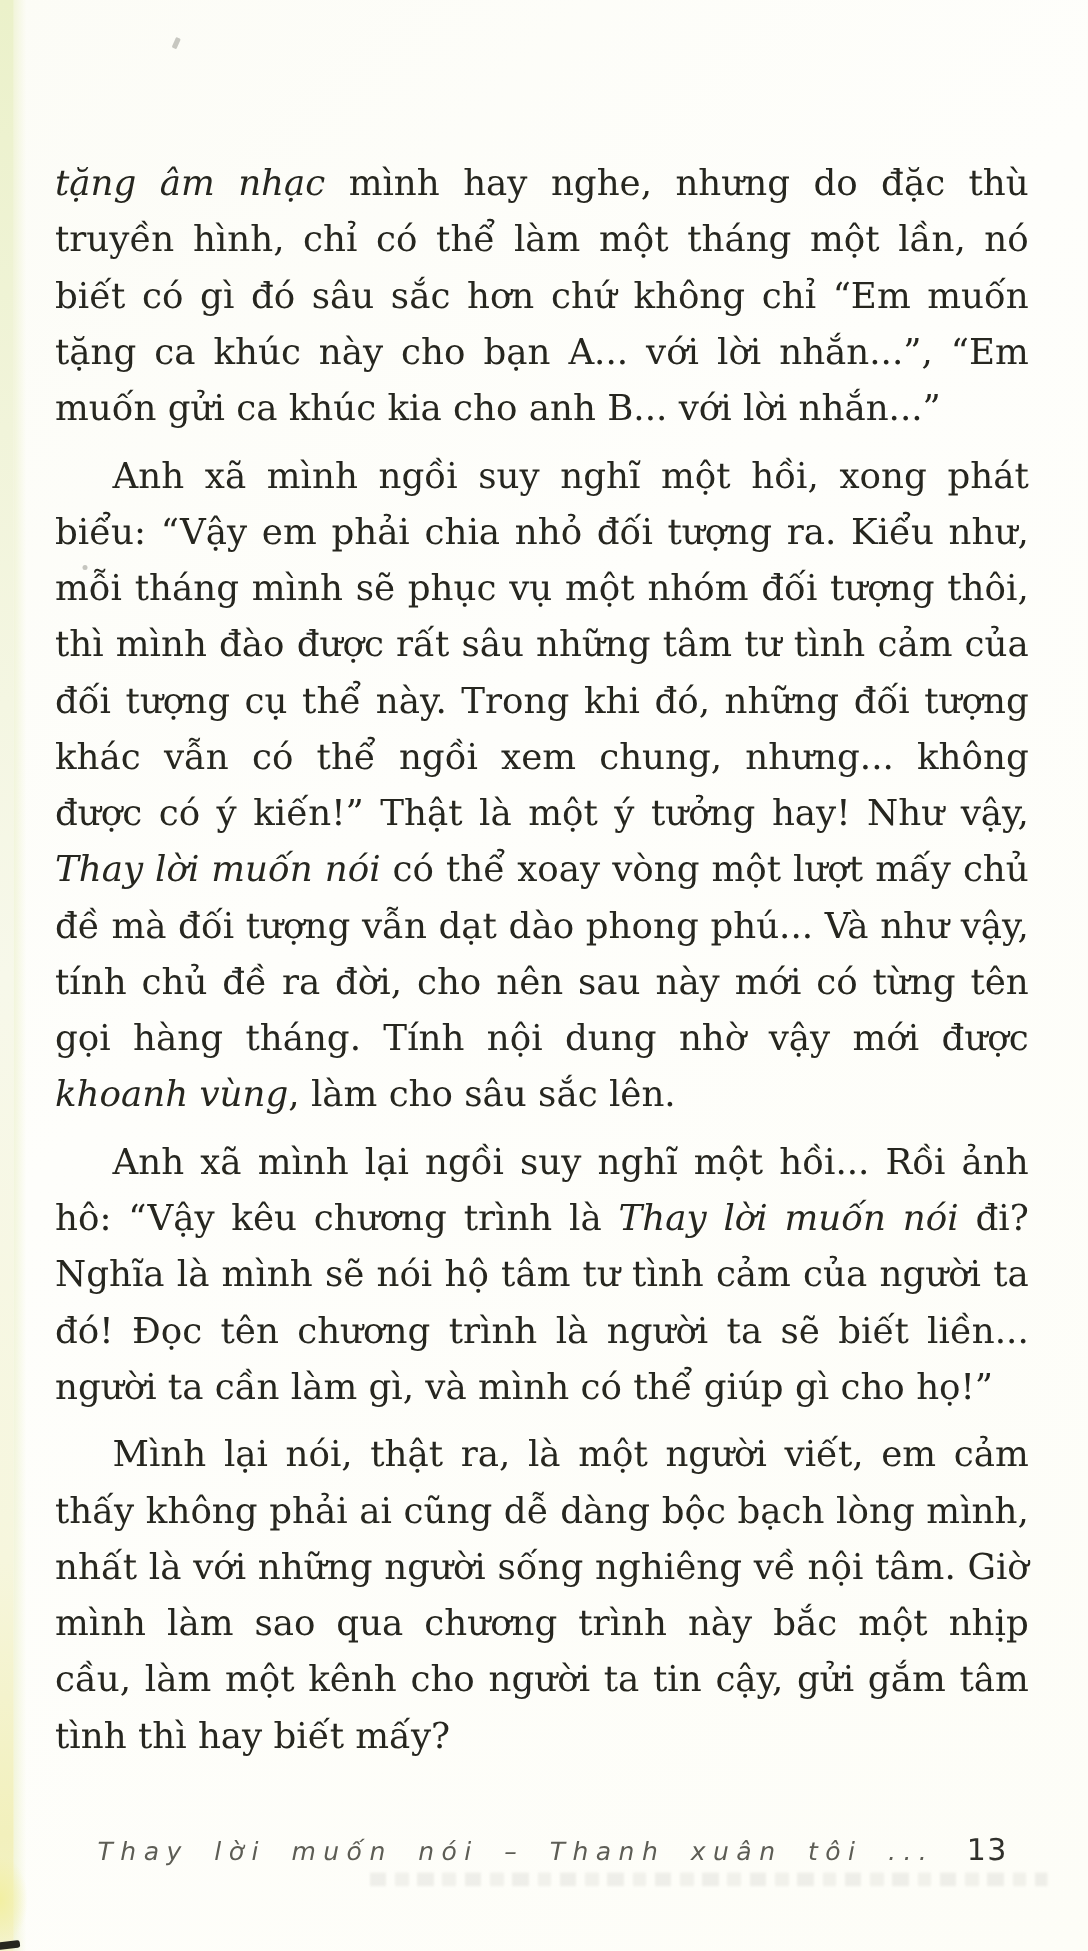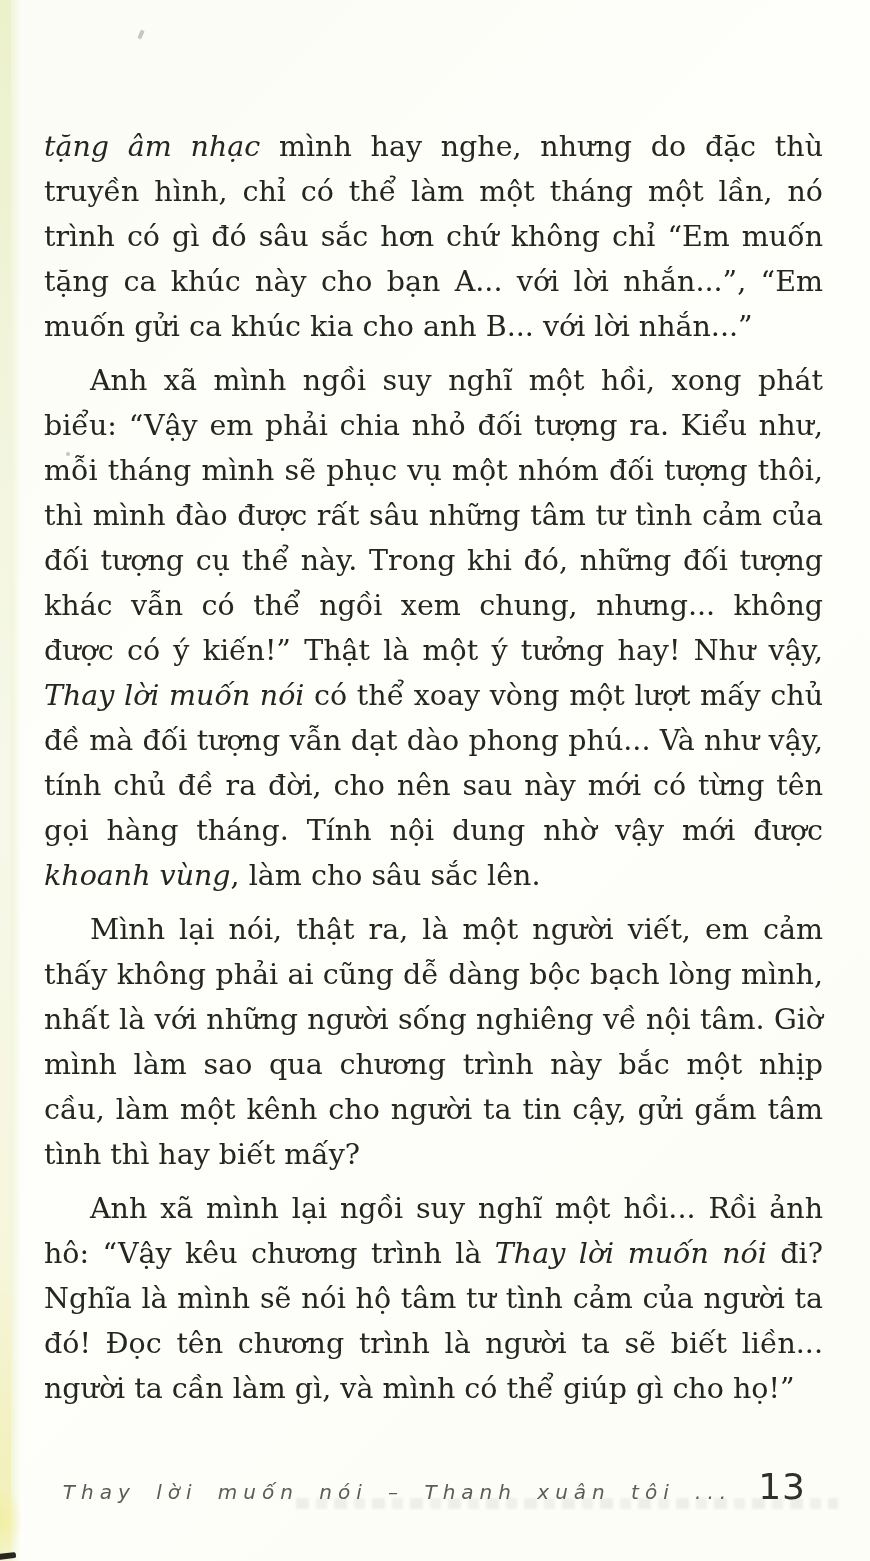--- a/index.html
+++ b/index.html
@@ -67,41 +67,41 @@
   .running-title {
     font-family: "DejaVu Sans", "Liberation Sans", sans-serif;
     font-style: italic;
     font-size: 20px;
     letter-spacing: 0.30em;
     word-spacing: 0.40em;
     color: #5d5d55;
   }
   .page-num {
     font-family: "DejaVu Sans", "Liberation Sans", sans-serif;
-    font-size: 36px;
+    font-size: 24px;
     color: #30302b;
     letter-spacing: 1px;
   }
 </style>
 </head>
 <body>
 
 <div class="page">
   <div class="edge-left"></div>
   <div class="edge-fade"></div>
   <div class="corner-yellow"></div>
   <div class="corner-dark"></div>
   <div class="speck-top"></div>
   <div class="speck-mid"></div>
   <div class="ghost-line"></div>
 
   <main class="body-text">
-      <p class=""><span class="it">tặng âm nhạc</span><span> mình hay nghe, nhưng do đặc thù truyền hình, chỉ có thể làm một tháng một lần, nó trình có gì đó sâu sắc hơn chứ không chỉ “Em muốn tặng ca khúc này cho bạn A... với lời nhắn...”, “Em muốn gửi ca khúc kia cho anh B... với lời nhắn...”</span></p>
+      <p class=""><span class="it">tặng âm nhạc</span><span> mình hay nghe, nhưng do đặc thù truyền hình, chỉ có thể làm một tháng một lần, nó biết có gì đó sâu sắc hơn chứ không chỉ “Em muốn tặng ca khúc này cho bạn A... với lời nhắn...”, “Em muốn gửi ca khúc kia cho anh B... với lời nhắn...”</span></p>
       <p class="indent"><span>Anh xã mình ngồi suy nghĩ một hồi, xong phát biểu: “Vậy em phải chia nhỏ đối tượng ra. Kiểu như, mỗi tháng mình sẽ phục vụ một nhóm đối tượng thôi, thì mình đào được rất sâu những tâm tư tình cảm của đối tượng cụ thể này. Trong khi đó, những đối tượng khác vẫn có thể ngồi xem chung, nhưng... không được có ý kiến!” Thật là một ý tưởng hay! Như vậy, </span><span class="it">Thay lời muốn nói</span><span> có thể xoay vòng một lượt mấy chủ đề mà đối tượng vẫn dạt dào phong phú... Và như vậy, tính chủ đề ra đời, cho nên sau này mới có từng tên gọi hàng tháng. Tính nội dung nhờ vậy mới được </span><span class="it">khoanh vùng</span><span>, làm cho sâu sắc lên.</span></p>
+      <p class="indent"><span>Anh xã mình lại ngồi suy nghĩ một hồi... Rồi ảnh hô: “Vậy kêu chương trình là </span><span class="it">Thay lời muốn nói</span><span> đi? Nghĩa là mình sẽ nói hộ tâm tư tình cảm của người ta đó! Đọc tên chương trình là người ta sẽ biết liền... người ta cần làm gì, và mình có thể giúp gì cho họ!”</span></p>
       <p class="indent"><span>Mình lại nói, thật ra, là một người viết, em cảm thấy không phải ai cũng dễ dàng bộc bạch lòng mình, nhất là với những người sống nghiêng về nội tâm. Giờ mình làm sao qua chương trình này bắc một nhịp cầu, làm một kênh cho người ta tin cậy, gửi gắm tâm tình thì hay biết mấy?</span></p>
-      <p class="indent"><span>Anh xã mình lại ngồi suy nghĩ một hồi... Rồi ảnh hô: “Vậy kêu chương trình là </span><span class="it">Thay lời muốn nói</span><span> đi? Nghĩa là mình sẽ nói hộ tâm tư tình cảm của người ta đó! Đọc tên chương trình là người ta sẽ biết liền... người ta cần làm gì, và mình có thể giúp gì cho họ!”</span></p>
     </main>
 
   <footer class="footer">
     <span class="running-title">Thay lời muốn nói – Thanh xuân tôi ...</span>
     <span class="page-num">13</span>
   </footer>
 </div>
 
 </body></html>

